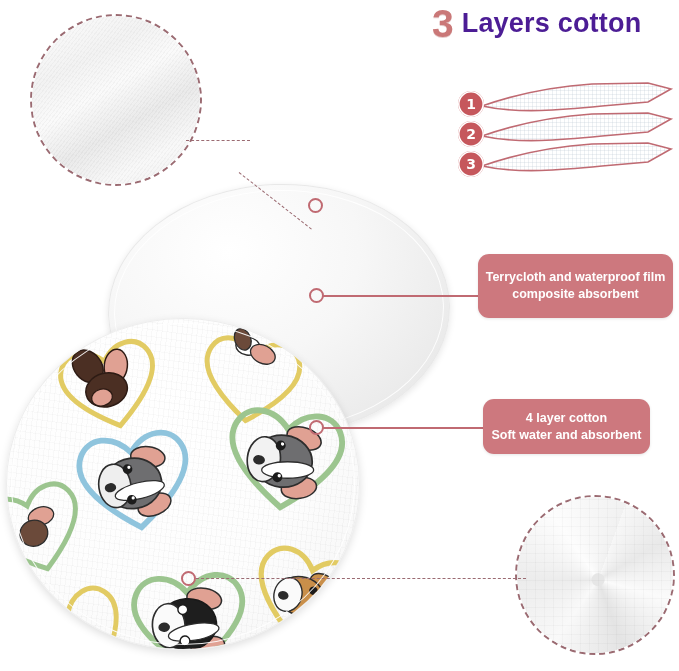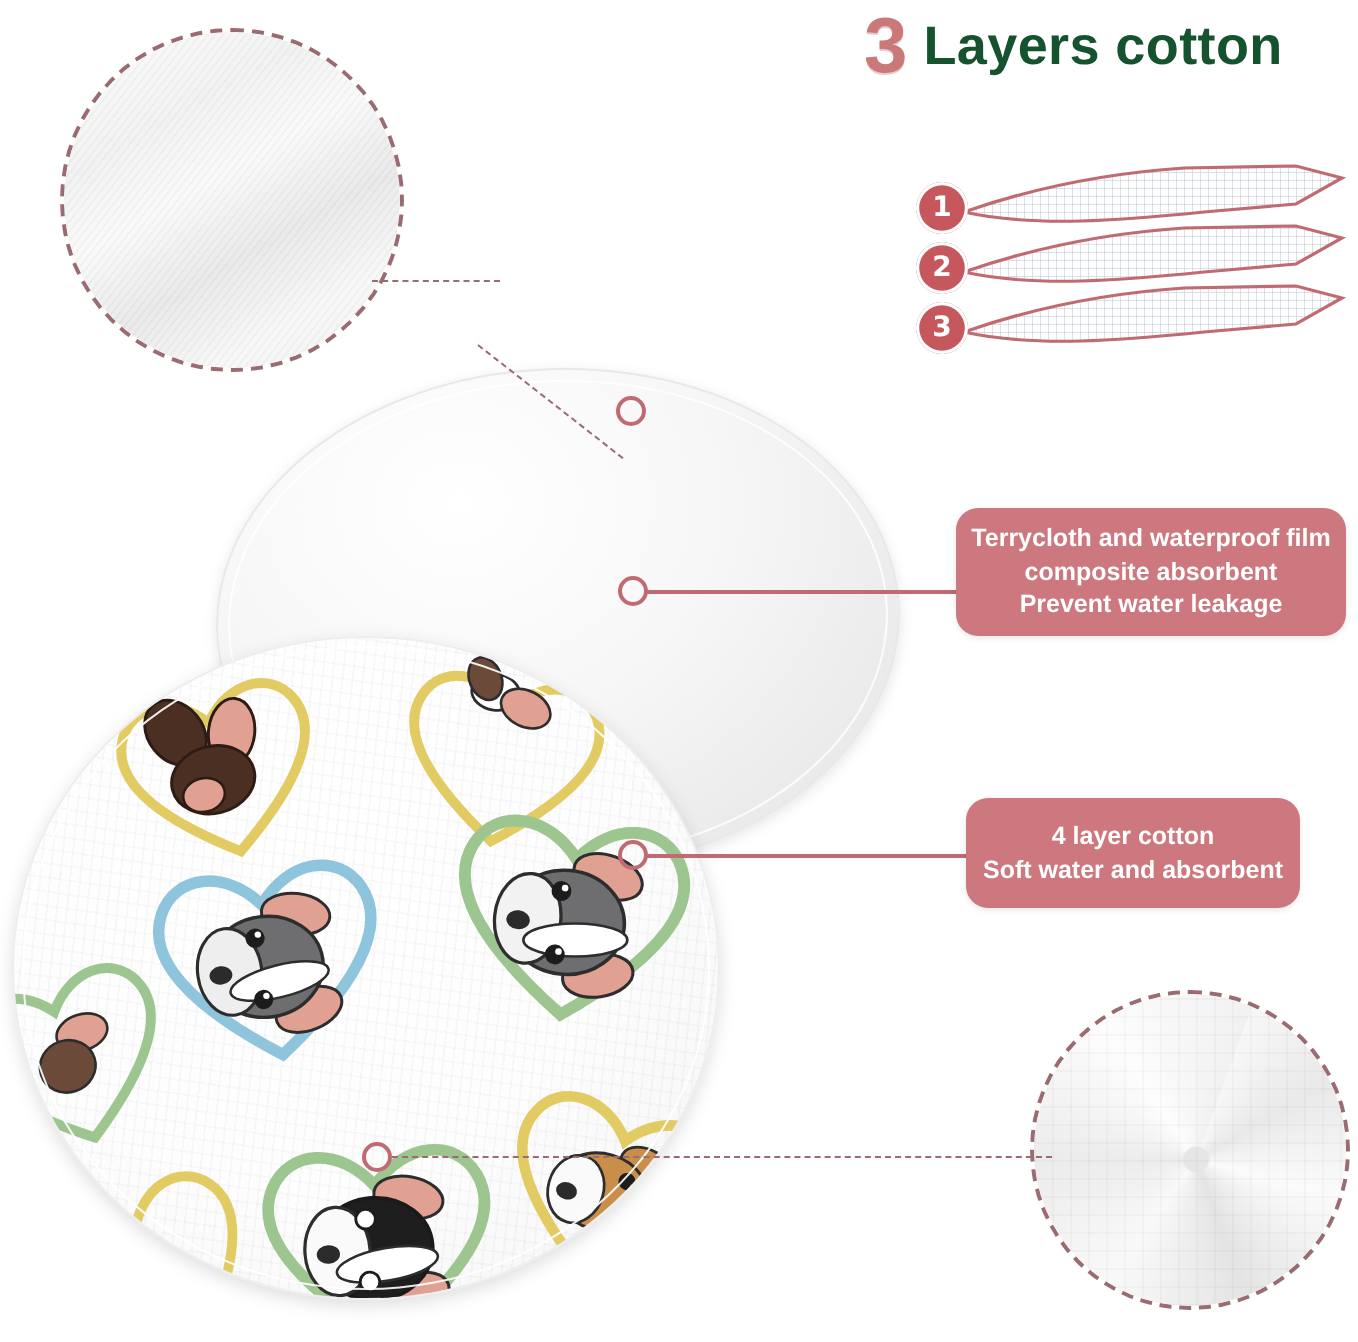--- a/index.html
+++ b/index.html
@@ -17,21 +17,21 @@
     position:absolute; left:432px; top:4px;
     display:flex; align-items:center; gap:9px;
     white-space:nowrap;
   }
   .title-num{
     font-size:39px; font-weight:bold; color:#ca7878;
     line-height:1; letter-spacing:-1px;
     text-shadow:0 1px 0 rgba(180,110,110,.35);
   }
   .title-text{
-    font-size:27px; font-weight:bold; color:#14532d;
+    font-size:27px; font-weight:bold; color:#4c1d95;
     line-height:1; letter-spacing:.2px;
   }
 
   
   .layers{position:absolute; left:452px; top:62px; width:227px; height:128px;}
   .layers svg{display:block;}
   .badge{position:absolute; width:26px; height:26px; border-radius:50%;
          background:#c6575c; box-shadow:inset 0 0 0 1.6px #ffffff;
          display:flex; align-items:center; justify-content:center;
          color:#fff; font-size:14px; font-weight:bold; line-height:1;
@@ -273,21 +273,20 @@
 
   <div class="ring" style="left:309px; top:420px;"></div>
   <div class="conn" style="left:323px; top:427px; width:162px;"></div>
 
   <div class="ring" style="left:181px; top:571px;"></div>
   <div class="conn-dash" style="left:196px; top:578px; width:330px;"></div>
 
   <div class="callout callout-1">
     <span>Terrycloth and waterproof film</span>
     <span>composite absorbent</span>
-    <span>Prevent water leakage</span>
   </div>
 
   <div class="callout callout-2">
     <span>4 layer cotton</span>
     <span>Soft water and absorbent</span>
   </div>
 
 </div>
 
 </body></html>

